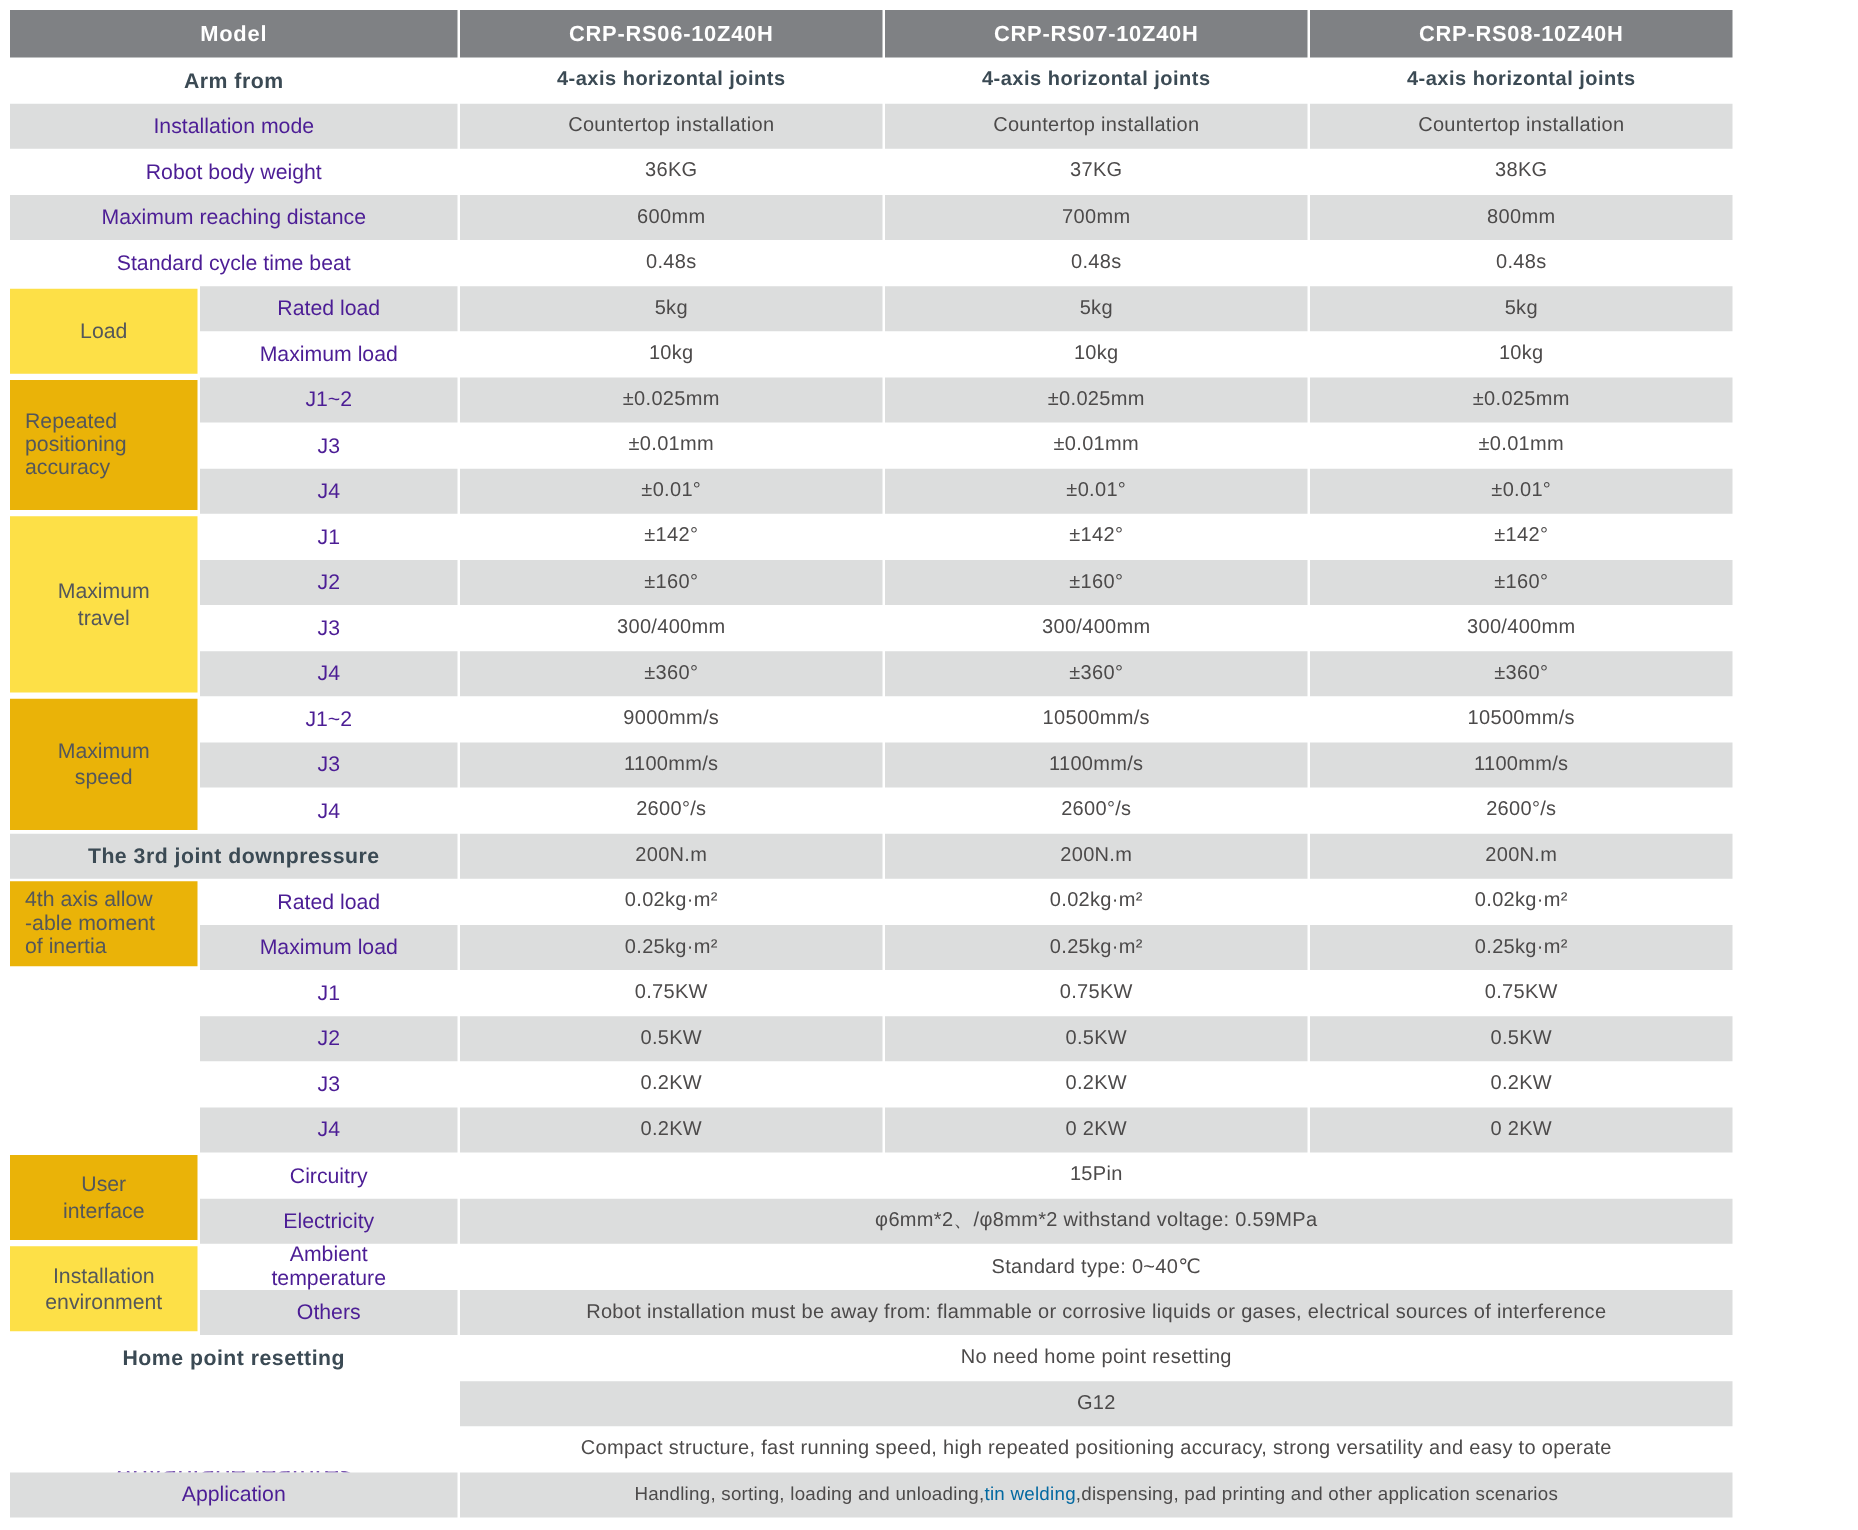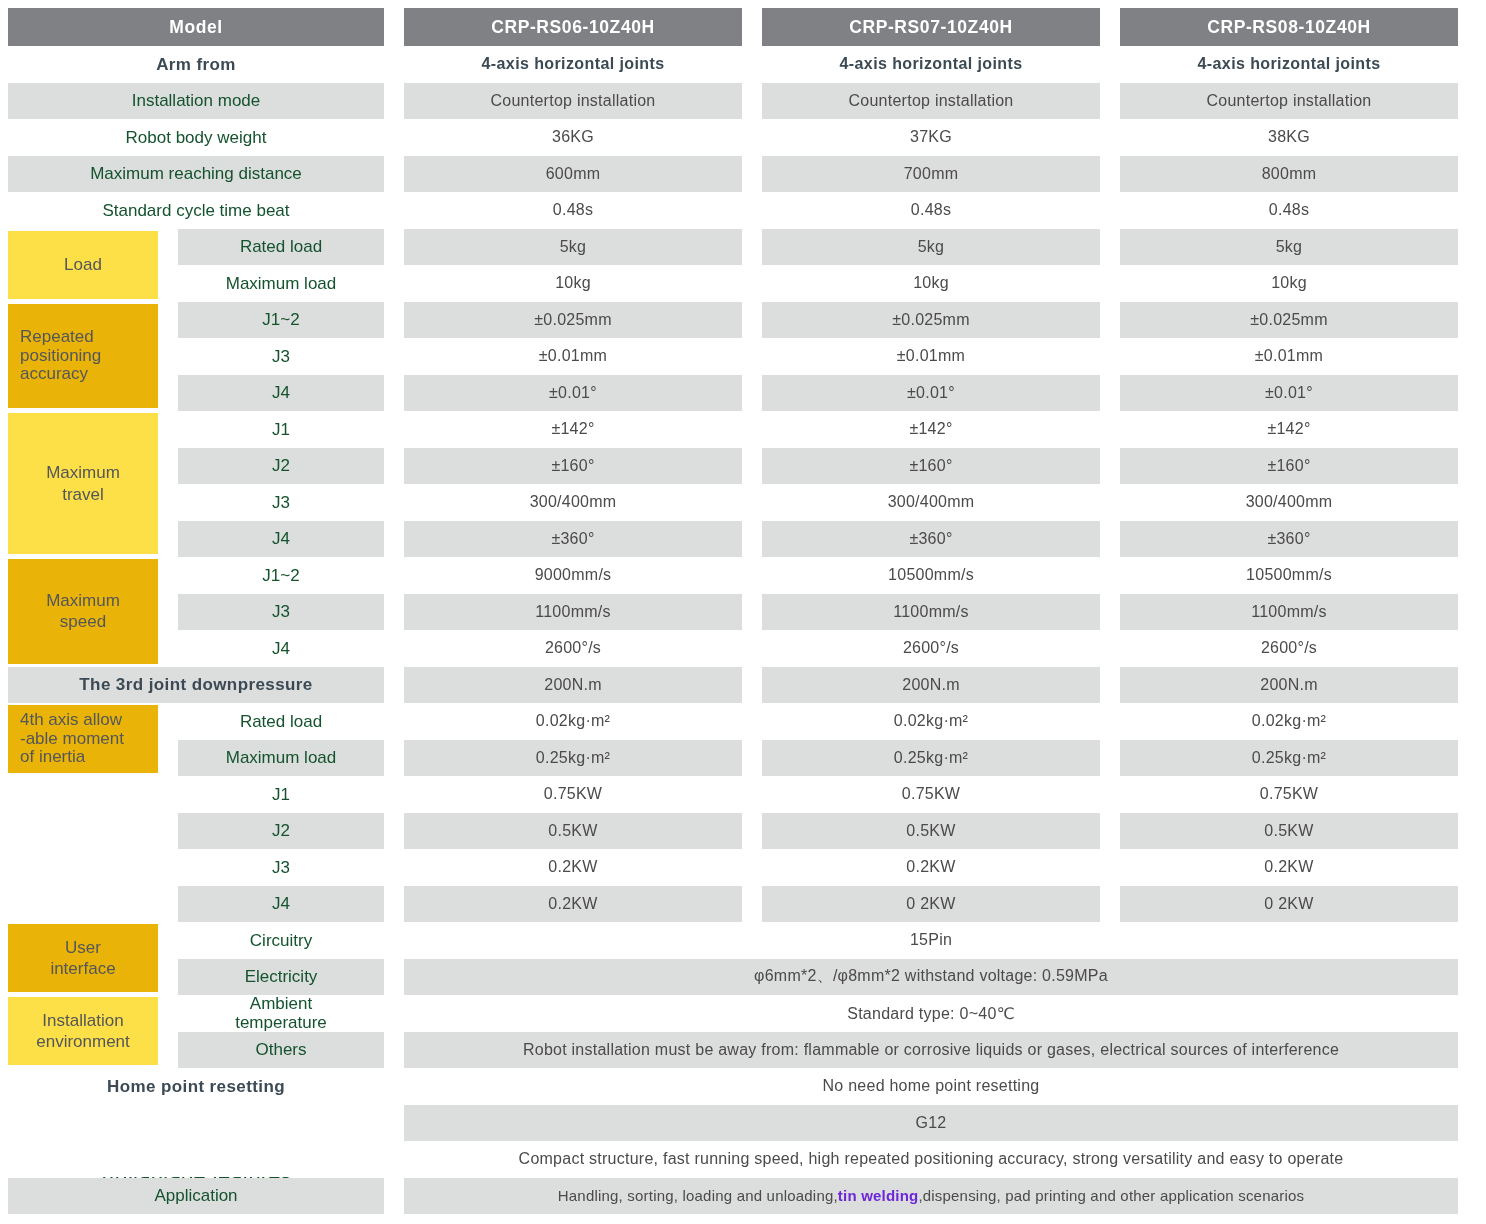--- a/index.html
+++ b/index.html
@@ -15,39 +15,39 @@
     background: #ffffff;
     overflow: hidden;
   }
   #grid {
     position: absolute;
     left: 8px;
     top: 8px;
     display: grid;
     grid-template-columns: 150px 206px 338px 338px 338px;
     grid-template-rows: 38px repeat(32, 36.5px);
-    column-gap: 20px;
+    column-gap: 2px;
   }
   .cell {
     display: flex;
     align-items: center;
     justify-content: center;
     text-align: center;
     overflow: hidden;
   }
   .head-label, .head-model {
     background: #7f8184;
     color: #ffffff;
     font-weight: bold;
     font-size: 17.5px;
     letter-spacing: 0.6px;
   }
   .shaded { background: #dcdddd; }
   .label {
-    color: #14532d;
+    color: #4c1d95;
     font-size: 17px;
     white-space: pre-line;
     line-height: 1.12;
   }
   .value {
     color: #4c4a4a;
     font-size: 16px;
     letter-spacing: 0.25px;
     white-space: nowrap;
   }
@@ -70,22 +70,22 @@
   .group.align-left {
     justify-content: flex-start;
     text-align: left;
     padding-left: 12px;
     line-height: 1.08;
   }
   .group.labelEmph { font-size: 17px; }
   .small { font-size: 15px; letter-spacing: 0.2px; }
   .big-label { font-size: 22px; margin-top: 36px; }
   .emph-inline {
-    font-weight: bold;
-    color: #6d28d9;
+    font-weight: normal;
+    color: #0369a1;
   }
 </style>
 </head>
 <body>
 
 <div id="canvas">
   <div id="grid">
       <div class="cell head-label" style="grid-area: 1 / 1 / auto / 3;">Model</div>
       <div class="cell head-model" style="grid-area: 1 / 3;">CRP-RS06-10Z40H</div>
       <div class="cell head-model" style="grid-area: 1 / 4;">CRP-RS07-10Z40H</div>

